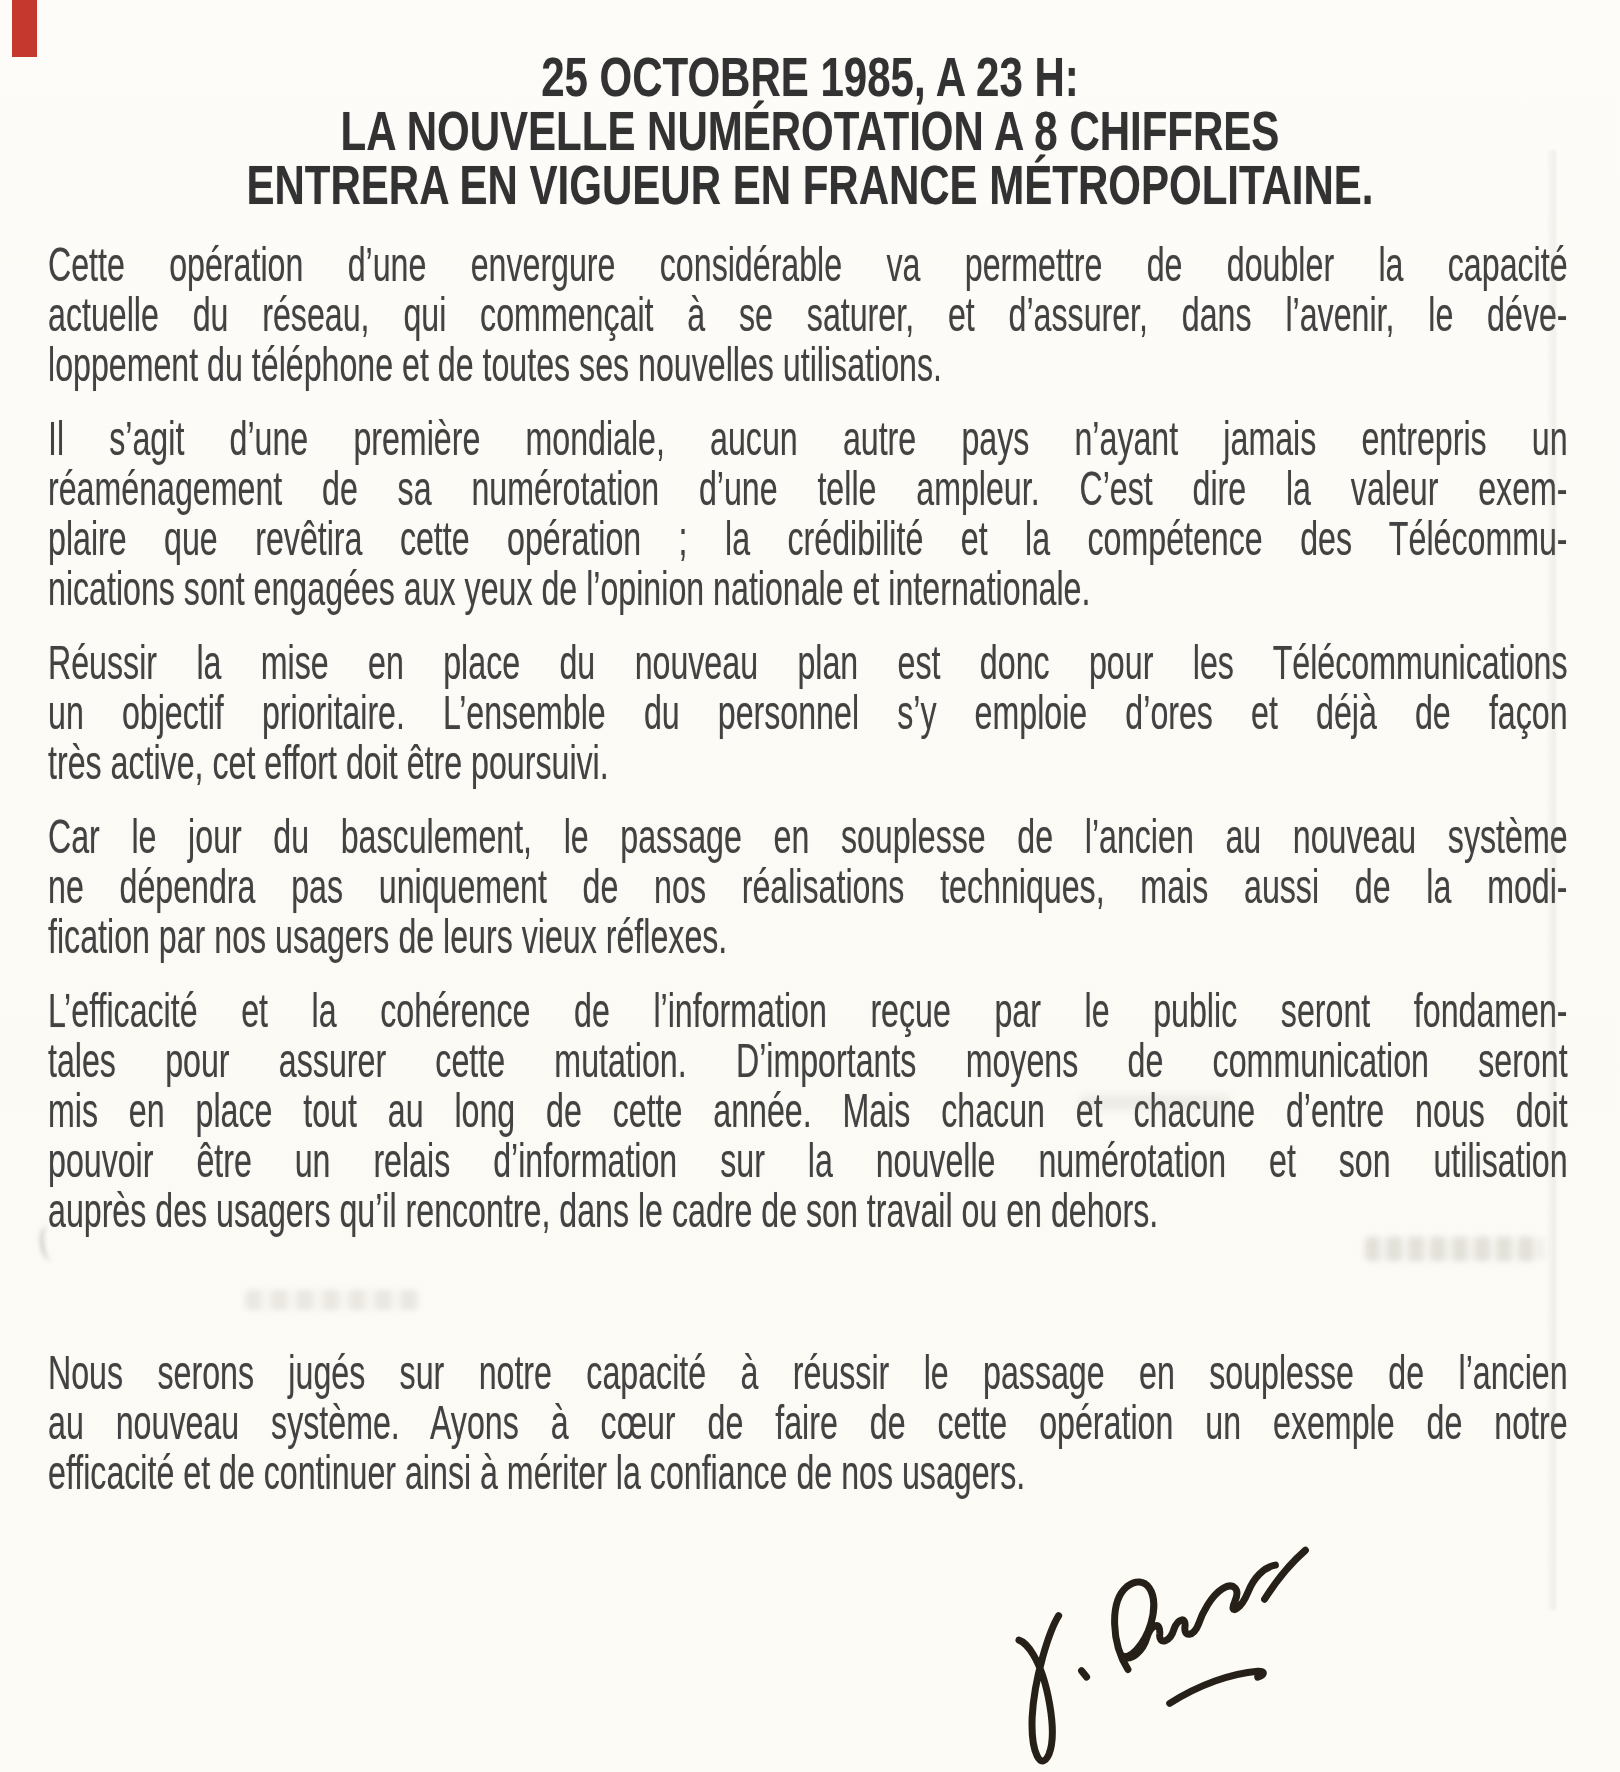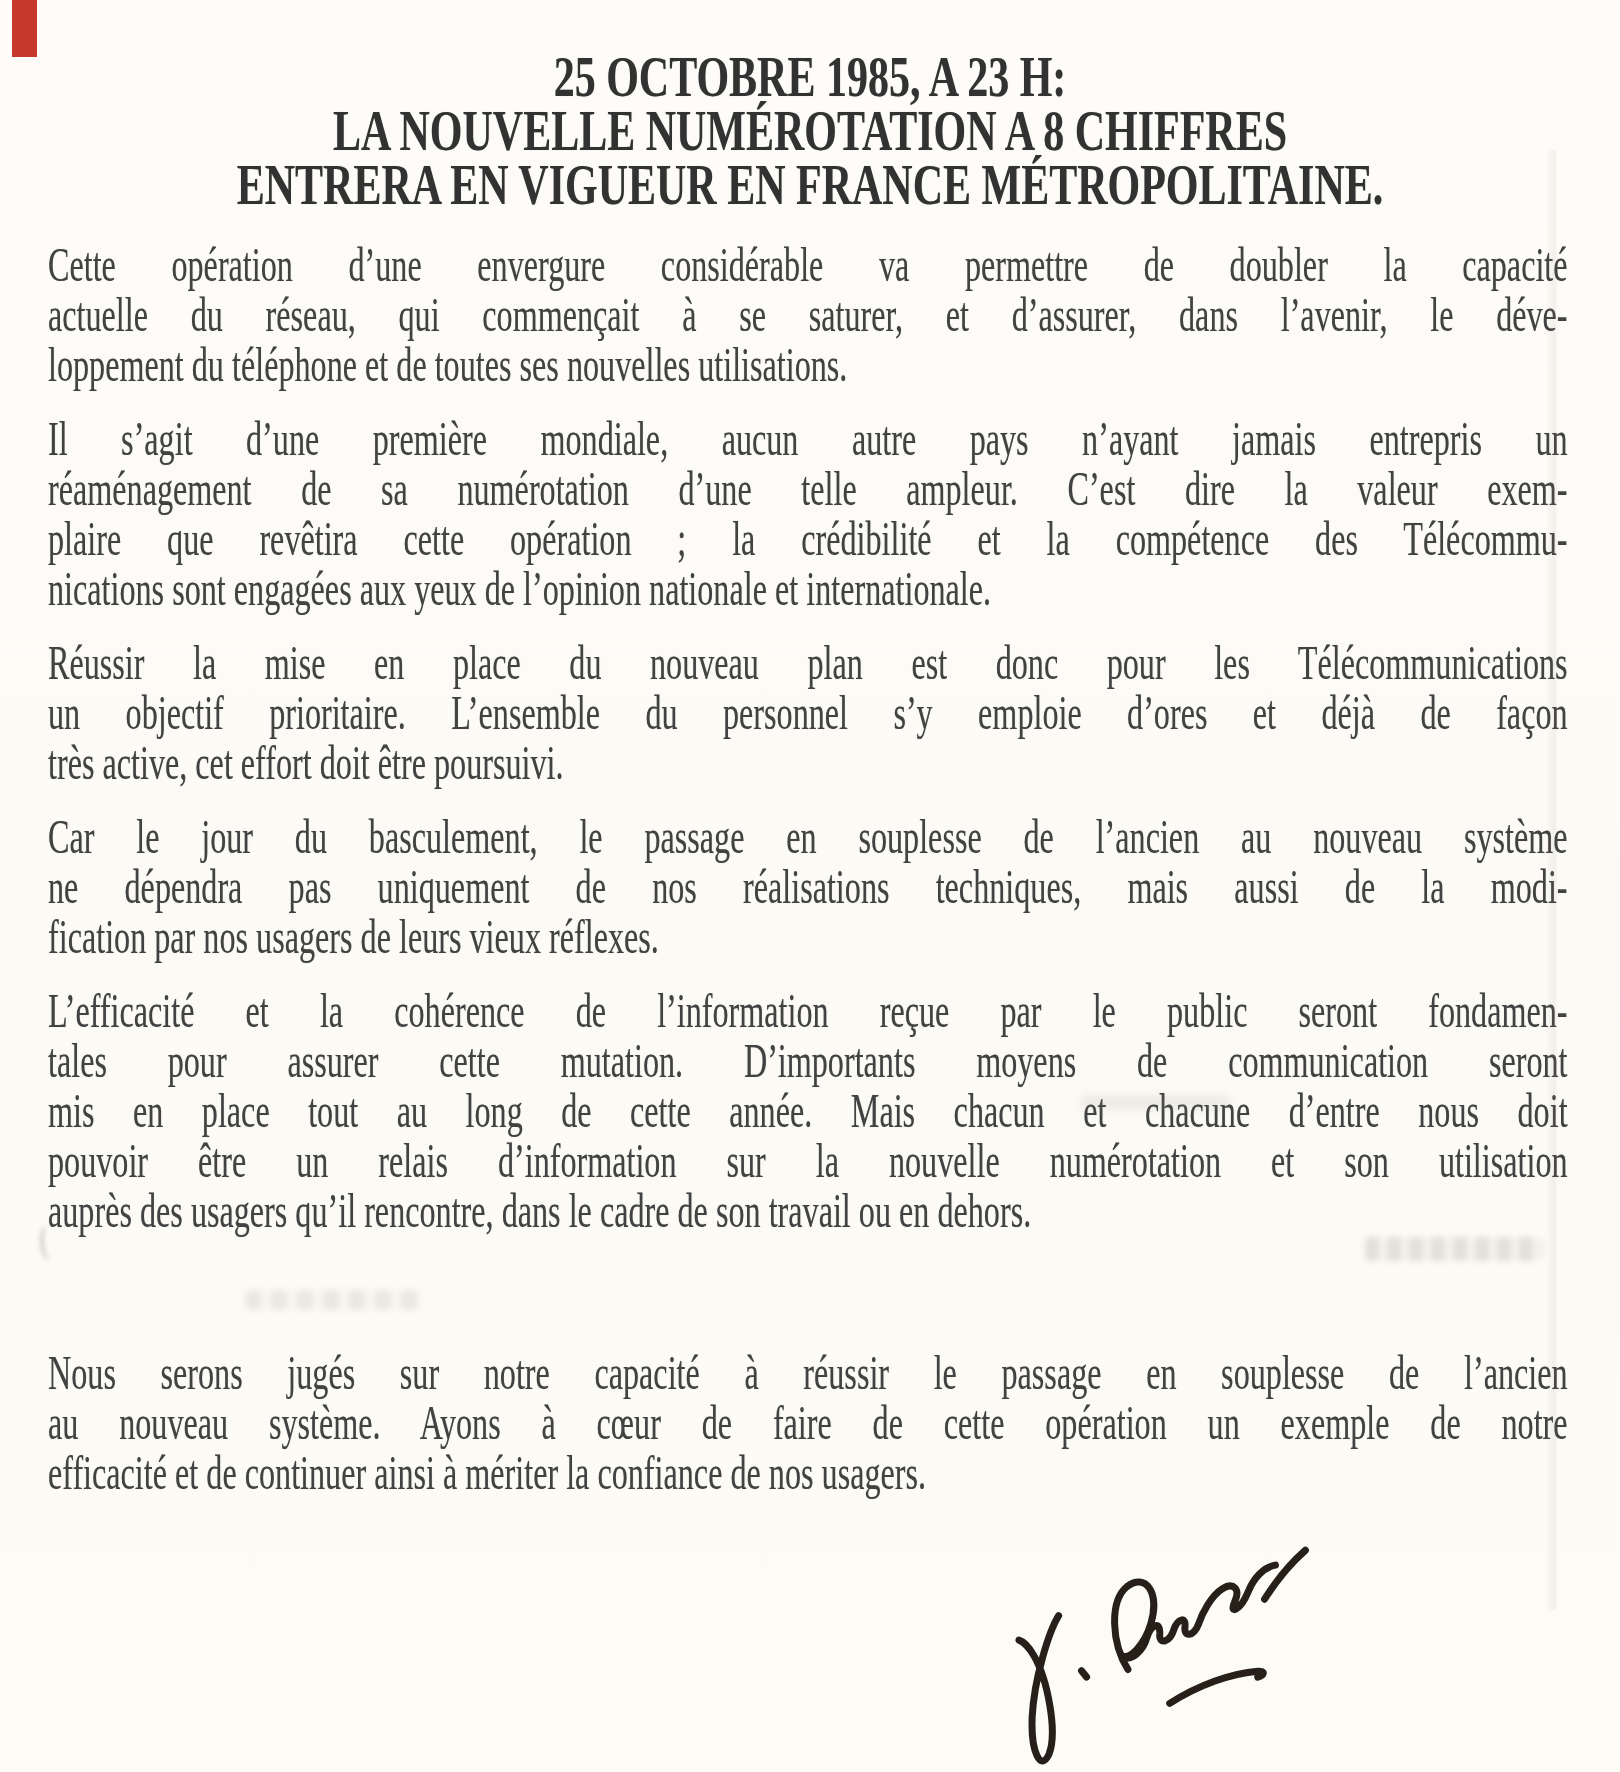--- a/index.html
+++ b/index.html
@@ -3,21 +3,21 @@
 <meta charset="utf-8">
 <style>
   html, body { margin: 0; padding: 0; background: #e8e6e0; }
   .page {
     position: relative;
     width: 1620px;
     height: 1772px;
     margin: 0 auto;
     background: linear-gradient(180deg, #fdfcf8 0%, #fbfaf5 60%, #fcfbf6 100%);
     overflow: hidden;
-    font-family: Liberation Serif, serif;
+    font-family: Liberation Sans, sans-serif;
   }
   
   .red-mark {
     position: absolute;
     left: 12px; top: 0;
     width: 25px; height: 57px;
     background: #c5382d;
   }
   
   .edge-shadow {

